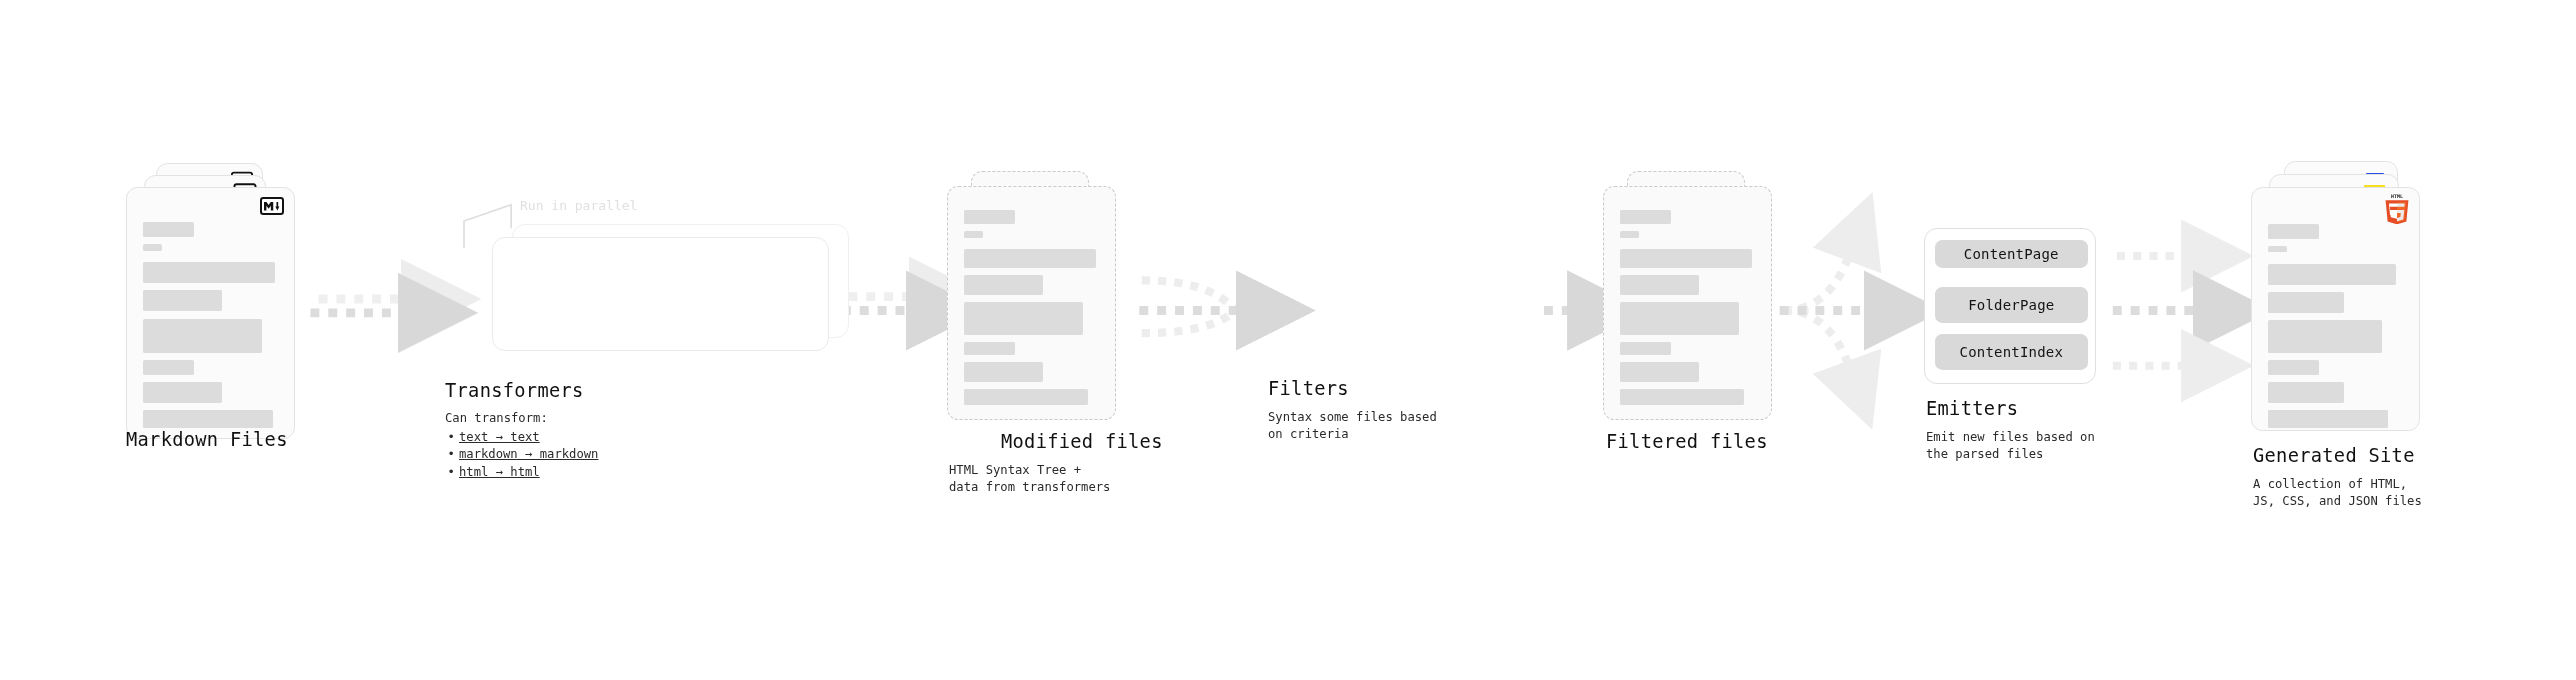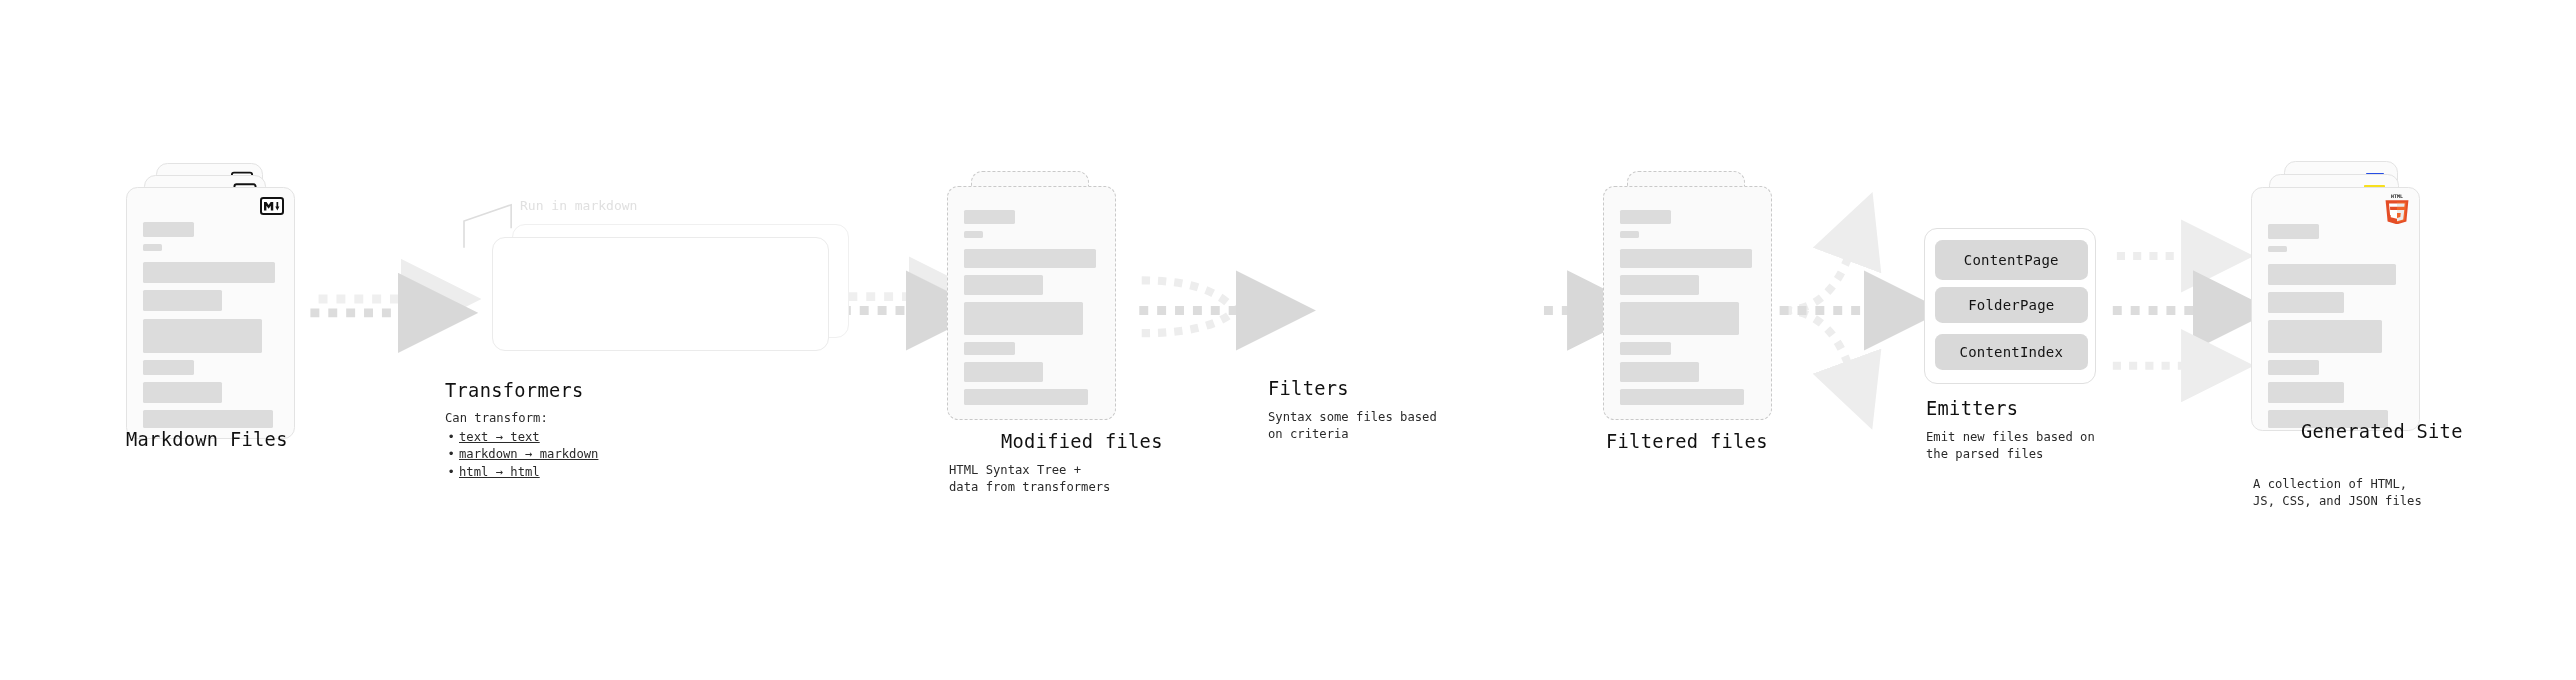--- a/index.html
+++ b/index.html
@@ -261,21 +261,21 @@
         <div class="bar" style="width:130px;height:18px;"></div>
       </div>
     </div>
   </div>
   <div class="caption-title" style="left:126px; top:429px;">Markdown Files</div>
 
   <div class="node" style="left:443px; top:203px; width:406px; height:179px;">
     <div class="procbox ghost2" style="left:69px; top:21px; width:337px; height:114px;"></div>
     <div class="procbox ghost1" style="left:49px; top:34px; width:337px; height:114px;"></div>
   </div>
-  <div class="run-parallel-label" style="left:520px; top:198px;">Run in markdown</div>
+  <div class="run-parallel-label" style="left:520px; top:198px;">Run in parallel</div>
   <div class="caption-title" style="left:445px; top:380px;">Transformers</div>
   <div class="caption-sub list" style="left:445px; top:410px; width:268px;">
     <div>Can transform:</div>
     <ul>
       <li>text → text</li>
       <li>markdown → markdown</li>
       <li>html → html</li>
     </ul>
   </div>
 
@@ -314,21 +314,21 @@
         <div class="bar" style="width:51px;height:13px;"></div>
         <div class="bar" style="width:79px;height:19.5px;"></div>
         <div class="bar" style="width:124px;height:16.3px;"></div>
       </div>
     </div>
   </div>
   <div class="caption-title" style="left:1606px; top:431px;">Filtered files</div>
 
   <div class="node" style="left:1924px; top:228px; width:187px; height:167px;">
     <div class="procbox" style="left:0px; top:0px; width:172px; height:156px;">
-      <div class="pill" style="left:9.8px; top:10.6px; width:153px; height:40px;">ContentPage</div>
+      <div class="pill" style="left:9.8px; top:10.6px; width:153px; height:28px;">ContentPage</div>
       <div class="pill" style="left:9.8px; top:58px; width:153px; height:36px;">FolderPage</div>
       <div class="pill" style="left:9.8px; top:105px; width:153px; height:36px;">ContentIndex</div>
     </div>
   </div>
   <div class="caption-title" style="left:1926px; top:398px;">Emitters</div>
   <div class="caption-sub" style="left:1926px; top:429px; width:252px;">Emit new files based on
 the parsed files</div>
 
   <div class="docstack" style="left:2251px; top:161px; width:203px; height:301px;">
     <div class="doccard back2" style="left:32.5px; top:0px; width:114px; height:89px;">
@@ -353,18 +353,18 @@
         <div class="bar" style="width:18.7px;height:6.5px;margin-bottom:11.4px;"></div>
         <div class="bar" style="width:128px;height:21px;"></div>
         <div class="bar" style="width:76px;height:21px;"></div>
         <div class="bar" style="width:114px;height:32.5px;"></div>
         <div class="bar" style="width:51px;height:14.6px;"></div>
         <div class="bar" style="width:76px;height:21px;"></div>
         <div class="bar" style="width:120px;height:18px;"></div>
       </div>
     </div>
   </div>
-  <div class="caption-title" style="left:2253px; top:421px;margin-left:48px;">Generated Site</div>
+  <div class="caption-title" style="left:2253px; top:445px;">Generated Site</div>
   <div class="caption-sub" style="left:2253px; top:476px; width:252px;">A collection of HTML,
 JS, CSS, and JSON files</div>
 
 </div>
 
 
 </body></html>

